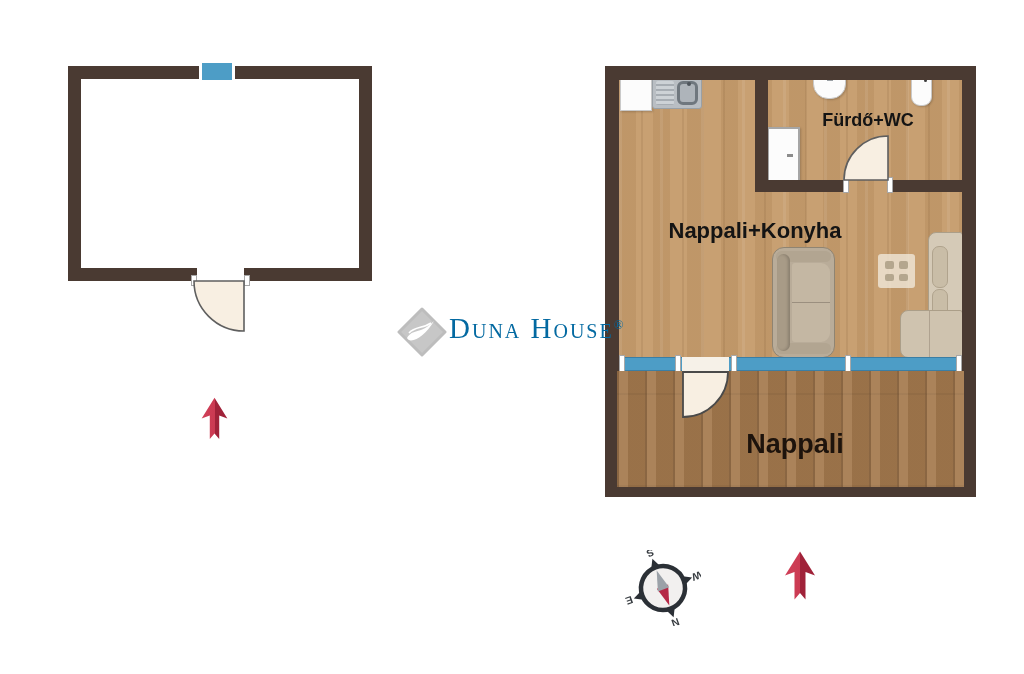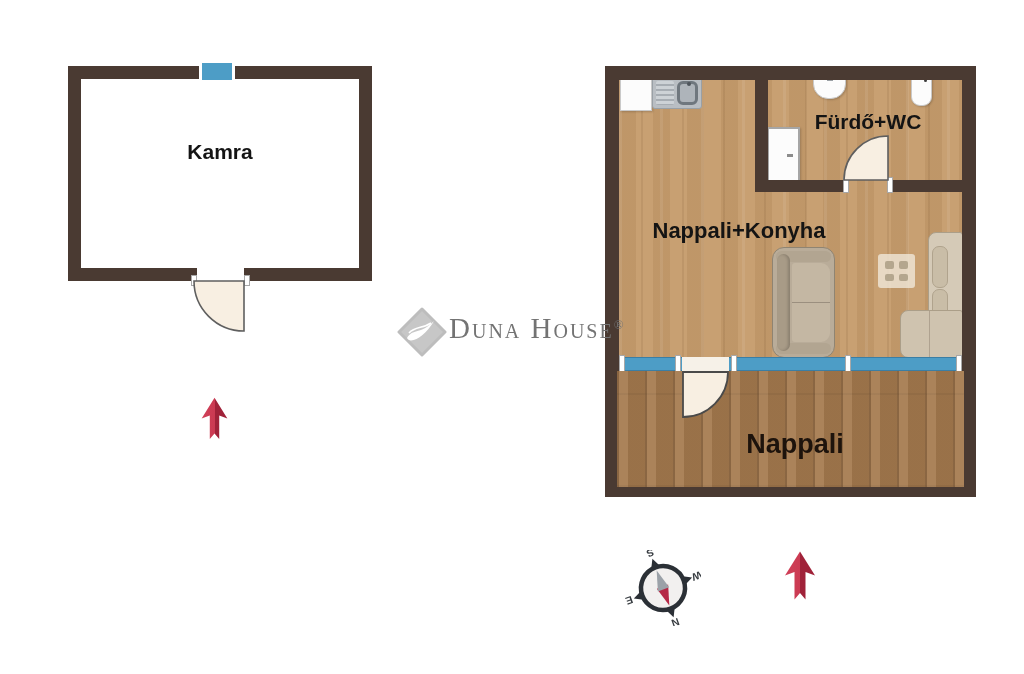--- a/index.html
+++ b/index.html
@@ -47,37 +47,36 @@
   .sofa-seat .cushion:last-child{border-bottom:none;}
   .csofa{position:absolute;background:#d5cab7;border:1px solid #ab9e88;border-radius:6px;box-sizing:border-box;}
   .pillow{position:absolute;background:#c9bda7;border:1px solid #b0a38d;border-radius:7px;}
 
   .table-rug{position:absolute;background:rgba(241,233,219,0.78);border-radius:3px;
     display:grid;grid-template-columns:1fr 1fr;gap:5px;padding:7px;box-sizing:border-box;}
   .table-dot{background:#a79a81;border-radius:2px;opacity:.8;}
 
   
   .wm-text{position:absolute;font-family:"Liberation Serif", serif;font-variant:small-caps;
-    color:#737373;font-size:29px;letter-spacing:2px;white-space:nowrap;}
+    color:#0369a1;font-size:29px;letter-spacing:2px;white-space:nowrap;}
   .wm-reg{font-size:13px;vertical-align:9px;letter-spacing:0;}
 </style>
 </head>
 <body>
 
 <div class="canvas">
 
   <div class="abs" style="left:68px;top:66px;width:304px;height:215px;border:13px solid #4a3a32;background:#fff;box-sizing:border-box;"></div>
   <div class="abs" style="left:199px;top:63px;width:36px;height:17px;background:#4d9dc6;border-left:3px solid #fff;border-right:3px solid #fff;box-sizing:border-box;"></div>
   <div class="abs" style="left:197px;top:268px;width:47px;height:14px;background:#fff;"></div>
   <div class="jamb" style="left:191px;top:275px;width:6px;height:11px;"></div>
   <div class="jamb" style="left:244px;top:275px;width:6px;height:11px;"></div>
   <svg class="abs" style="left:192px;top:279px;" width="54" height="54" viewBox="0 0 54 54">
     <path d="M52,2 L52,52 A50,50 0 0 1 2,2 Z" fill="#f8efe2" stroke="#5f5f5f" stroke-width="1.6"></path>
   </svg>
-  <div class="label" style="left:68px;top:141px;width:304px;font-size:21px;">Kamra</div>
 
   <div class="abs wood-light" style="left:619px;top:80px;width:343px;height:277px;"></div>
 
   <div class="white-box" style="left:620px;top:79px;width:32px;height:32px;"></div>
   <div class="sink-unit" style="left:652px;top:77px;width:50px;height:32px;">
     <div class="drainboard"></div>
     <div class="basin">
       <div class="faucet"></div>
     </div>
   </div>
@@ -130,22 +129,22 @@
   </svg>
 
   <div class="window-band" style="left:619px;top:357px;width:343px;height:14px;box-sizing:border-box;"></div>
   <div class="abs" style="left:682px;top:357px;width:47px;height:14px;background:#f6f1e8;"></div>
   <div class="jamb" style="left:619px;top:355px;width:6px;height:18px;"></div>
   <div class="jamb" style="left:675px;top:355px;width:6px;height:18px;"></div>
   <div class="jamb" style="left:731px;top:355px;width:6px;height:18px;"></div>
   <div class="jamb" style="left:845px;top:355px;width:6px;height:18px;"></div>
   <div class="jamb" style="left:956px;top:355px;width:6px;height:18px;"></div>
 
-  <div class="label" style="left:619px;top:219px;width:240px;font-size:22px;">Nappali+Konyha</div>
-  <div class="label" style="left:770px;top:111px;width:196px;font-size:21px;">Fürdő+WC</div>
+  <div class="label" style="left:635px;top:219px;width:240px;font-size:22px;">Nappali+Konyha</div>
+  <div class="label" style="left:770px;top:111px;width:196px;font-size:18px;">Fürdő+WC</div>
 
   <div class="abs wood-dark" style="left:617px;top:371px;width:347px;height:116px;"></div>
   <div class="wall" style="left:605px;top:371px;width:12px;height:126px;"></div>
   <div class="wall" style="left:964px;top:371px;width:12px;height:126px;"></div>
   <div class="wall" style="left:605px;top:487px;width:371px;height:10px;"></div>
   <svg class="abs" style="left:681px;top:370px;" width="49" height="49" viewBox="0 0 49 49">
     <path d="M2,2 L2,47 A45,45 0 0 0 47,2 Z" fill="#f8efe2" stroke="#4a4a4a" stroke-width="1.8"></path>
   </svg>
   <div class="label" style="left:695px;top:430px;width:200px;font-size:27px;color:#1d130c;">Nappali</div>
 

